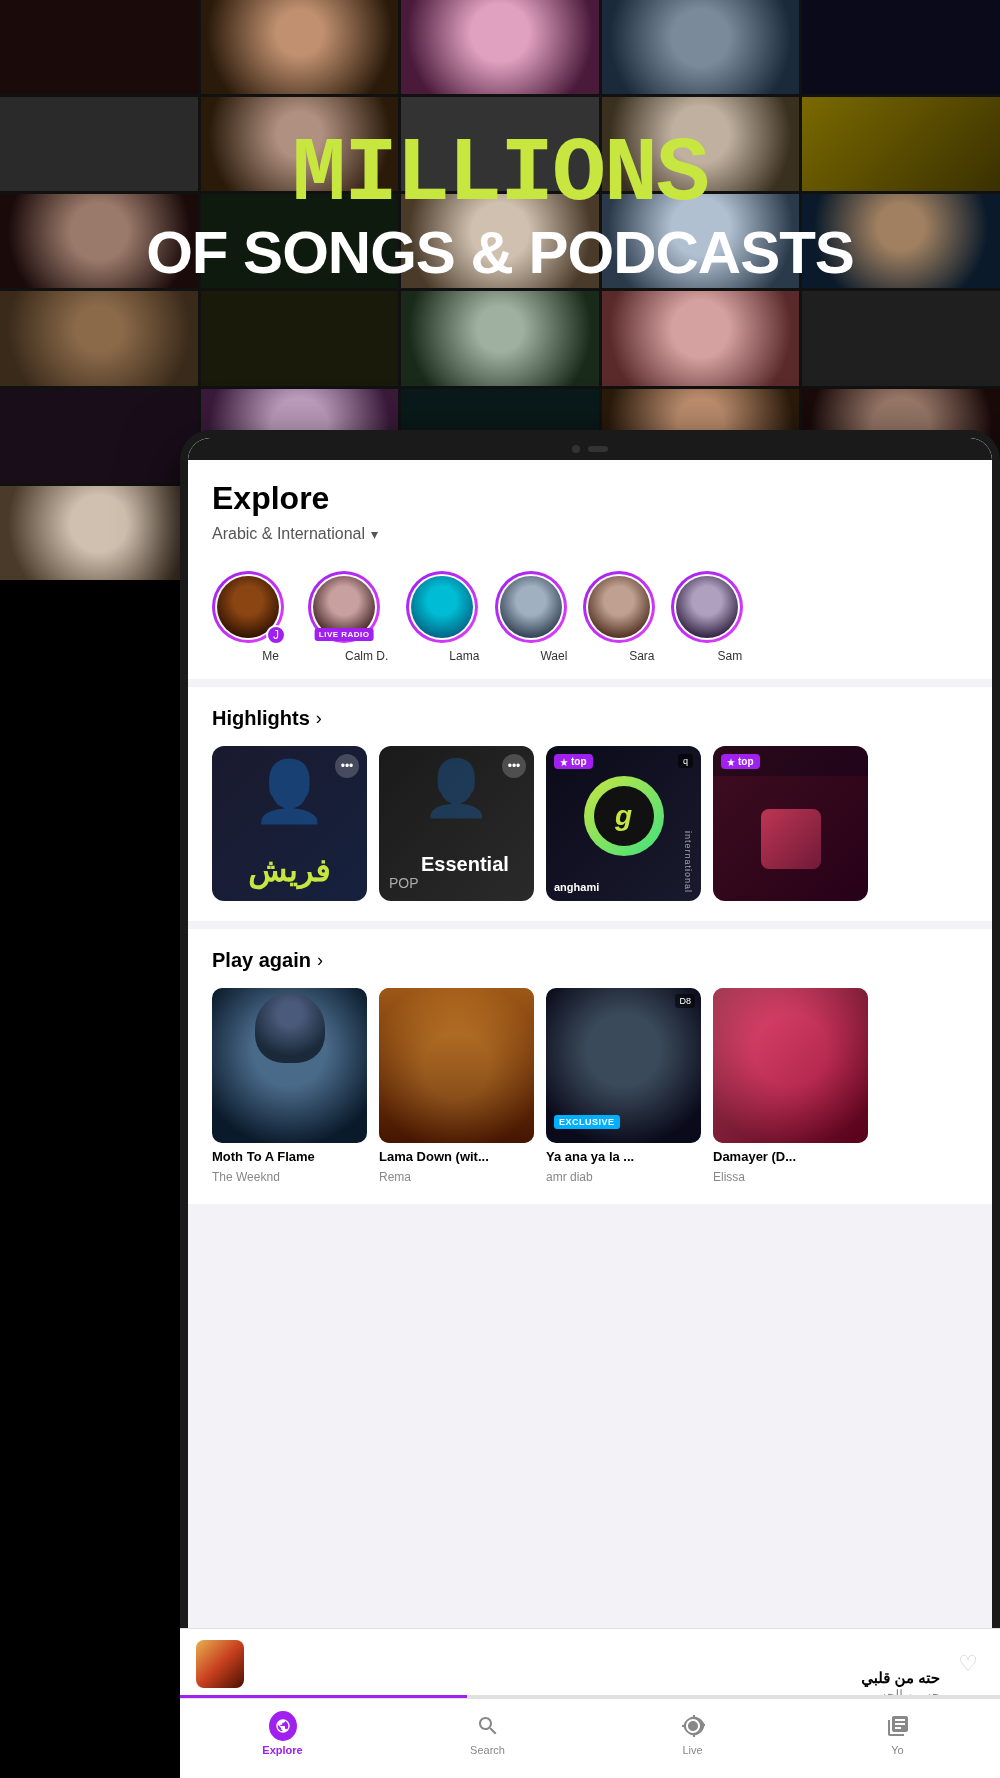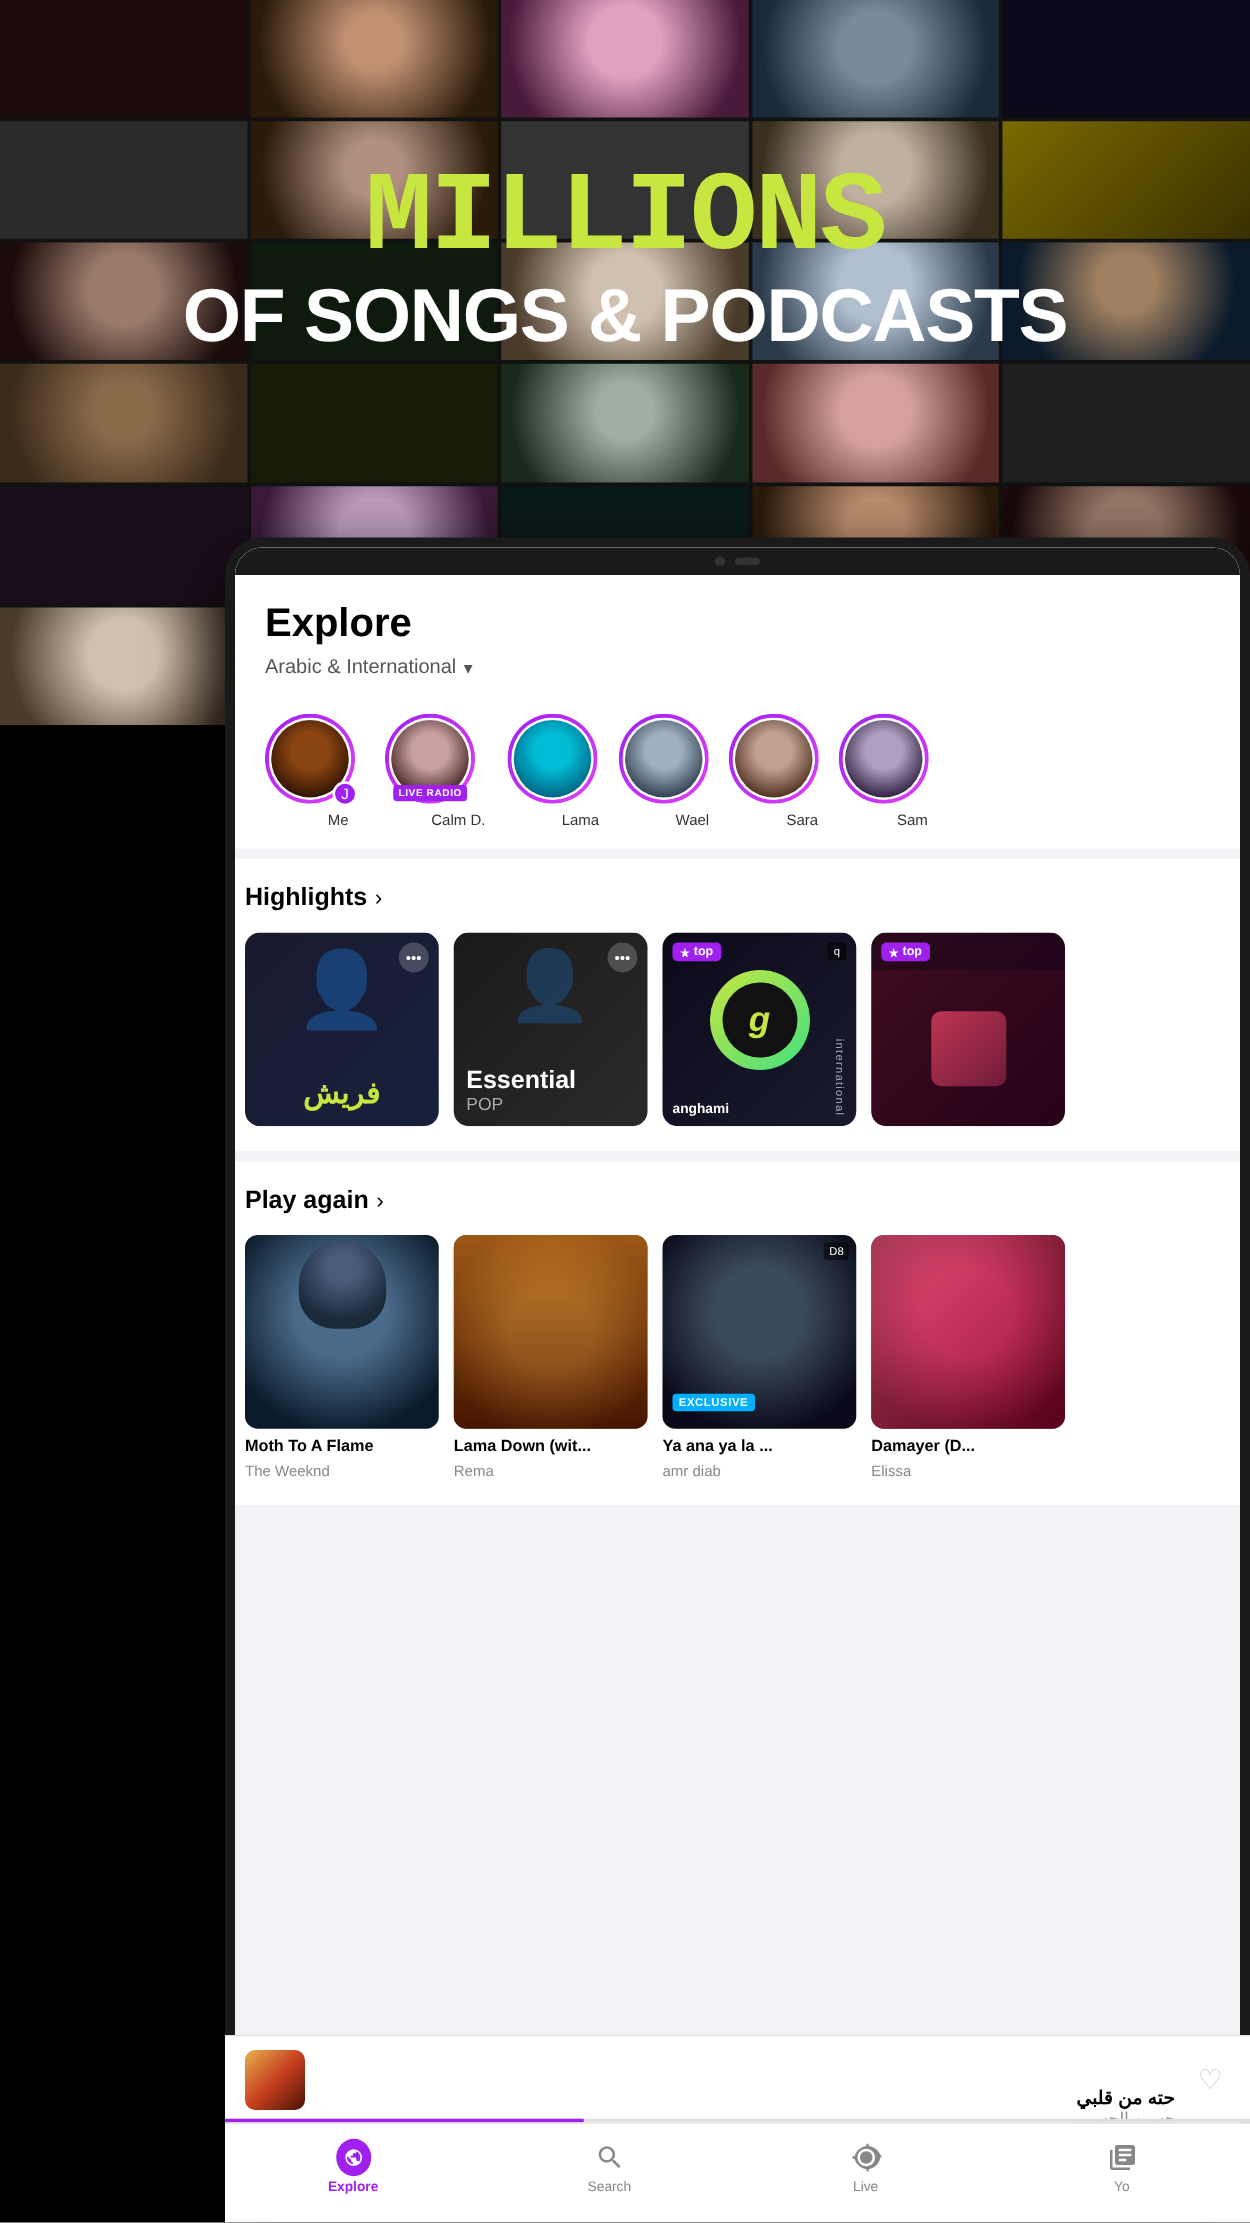--- a/index.html
+++ b/index.html
@@ -233,21 +233,21 @@
       font-size: 12px;
       color: #333;
       text-align: center;
       margin-left: 45px;
     }
 
     
     .section-container {
       background: #fff;
       margin: 8px 0 0;
-      padding: 20px 8px;
+      padding: 20px 24px;
     }
     .section-header {
       display: flex;
       align-items: center;
       gap: 4px;
       margin-bottom: 16px;
     }
     .section-title {
       font-size: 20px;
       font-weight: 700;
@@ -524,20 +524,21 @@
     .nav-label-active {
       font-size: 11px;
       color: #a020f0;
       font-weight: 600;
     }
     .essential-main {
       font-size: 20px;
       font-weight: 800;
       color: #fff;
       line-height: 1.1;
+      margin-left: 32px;
     }
     .essential-sub {
       font-size: 14px;
       color: #aaa;
     }
 
     .person-silhouette {
       position: absolute;
       top: 10px;
       left: 50%;
@@ -576,21 +577,21 @@
       background: radial-gradient(circle at 50% 30%, #4a5a7a 20%, #1a2a3a 70%);
       border-radius: 50% 50% 40% 40%;
     }
     .arabic-text-overlay {
       position: absolute;
       bottom: 12px;
       left: 0;
       right: 0;
       text-align: center;
       color: #c8e640;
-      font-size: 24px;
+      font-size: 32px;
       font-weight: 900;
     }
   </style>
 </head>
 <body>
 
 <div class="bg-grid">
   <div class="bg-cell dark1"></div>
   <div class="bg-cell face2"></div>
   <div class="bg-cell pink1"></div>

